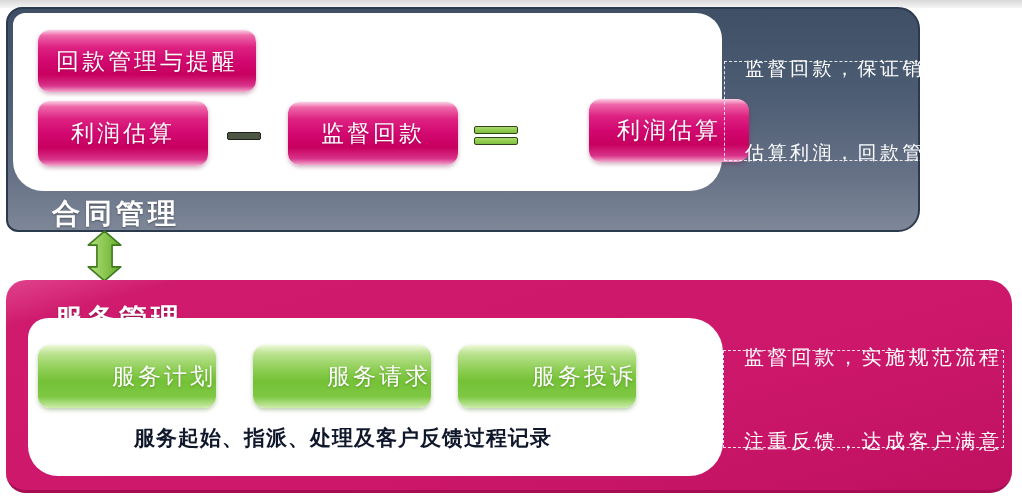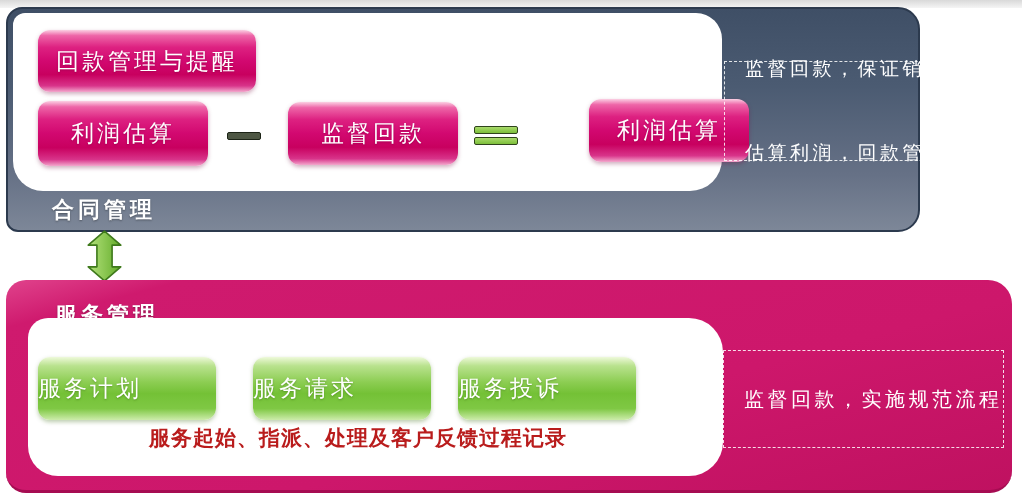--- a/index.html
+++ b/index.html
@@ -38,21 +38,21 @@
     background:#4d5643; border:1px solid #1c2316; border-radius:2px;
   }
   .op-equals { position:absolute; left:461px; top:113px; width:44px; }
   .op-equals i {
     display:block; height:6px; margin-bottom:3px;
     background:linear-gradient(180deg,#a9da6b,#7cbf3a);
     border:1px solid #2f441c; border-radius:2px;
   }
 
   .section-title {
-    position:absolute; color:#ffffff; font-size:22px; font-weight:bold;
+    position:absolute; color:#ffffff; font-size:28px; font-weight:bold;
     letter-spacing:4px; text-shadow:0 1px 2px rgba(0,0,0,.35); white-space:nowrap;
   }
   .contract-title { left:44px; top:186px; }
   .service-title  { left:49px; top:20px; }
 
   .note-box {
     position:absolute; border:1px dashed rgba(255,255,255,.85); color:#ffffff;
     display:flex; flex-direction:column; justify-content:center;
     padding-left:20px; box-sizing:border-box; white-space:nowrap;gap:44px;
   }
@@ -67,34 +67,34 @@
   .service-panel {
     position:absolute; left:6px; top:280px; width:1006px; height:213px;
     background:linear-gradient(165deg,#e0438c 0%,#cf1a6e 10%,#cd176b 60%,#bf1160 100%);
     border-radius:20px 24px 22px 20px; border-bottom:3px solid #a60c52; box-sizing:border-box;
   }
   .service-card {
     position:absolute; left:22px; top:38px; width:695px; height:158px;
     background:#ffffff; border-radius:20px 34px 34px 30px;
   }
   .green-btn {
-    position:absolute; top:39px; width:178px; height:63px;
-    display:flex; align-items:center; justify-content:flex-start;
+    position:absolute; top:27px; width:178px; height:63px;
+    display:flex; align-items:center; justify-content:flex-end;
     color:#ffffff; font-size:23px; letter-spacing:3px; border-radius:12px;
     background:linear-gradient(180deg,#eef9da 0%,#b9e28e 14%,#8ccd52 40%,#74c136 58%,#7fc844 82%,#cdecab 100%);
     box-shadow:0 2px 4px rgba(60,110,20,.35); text-shadow:0 1px 2px rgba(60,110,20,.5);
   }
   .btn-plan      { left:10px; }
   .btn-request   { left:225px; }
   .btn-complaint { left:430px; }
 
   .service-caption {
-    position:absolute; left:60px; top:106px; width:540px; text-align:center;
+    position:absolute; left:45px; top:106px; width:540px; text-align:center;
     font-family:"Liberation Sans","DejaVu Sans",sans-serif; font-weight:bold;
-    font-size:21px; color:#b91c1c; letter-spacing:1px; white-space:nowrap;
+    font-size:21px; color:#0f172a; letter-spacing:1px; white-space:nowrap;
   }
 </style>
 </head>
 <body>
 
 <div class="stage">
   <div class="topstrip"></div>
 
   <section class="contract-panel">
     <div class="contract-card">
@@ -142,15 +142,16 @@
       <div class="green-btn btn-complaint">
         <span>服务投诉</span>
       </div>
       <div class="green-btn btn-request">
         <span>服务请求</span>
       </div>
       <div class="service-caption">服务起始、指派、处理及客户反馈过程记录</div>
     </div>
     <div class="note-box service-note">
       <div class="note-line">监督回款，实施规范流程</div>
+      <div class="note-line">注重反馈，达成客户满意</div>
     </div>
   </section>
 </div>
 
 </body></html>

